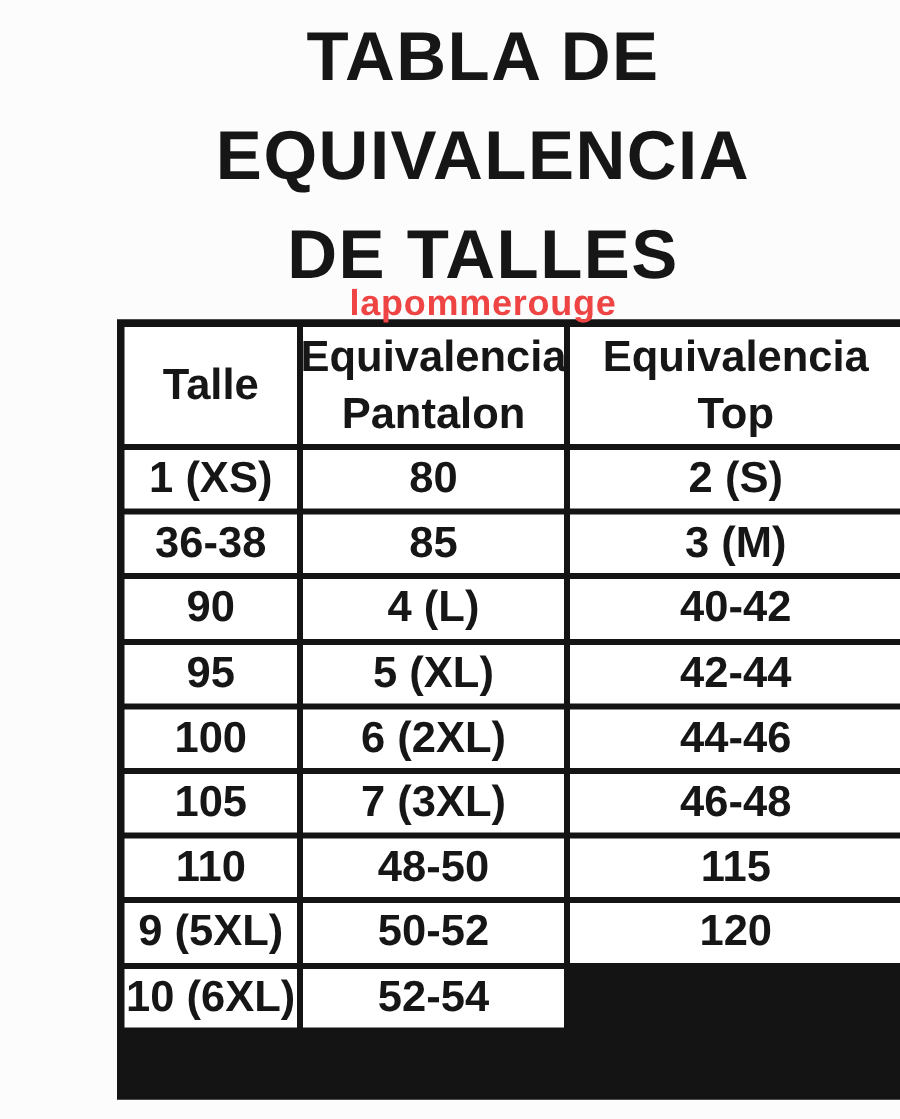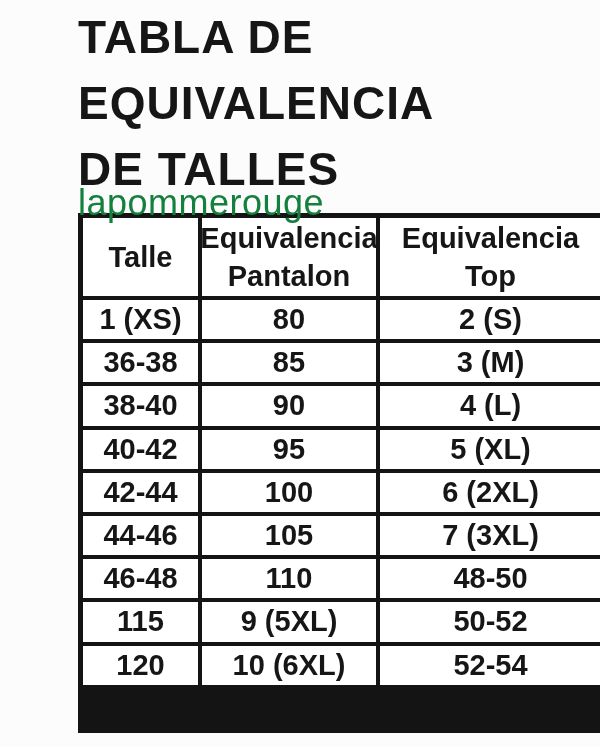--- a/index.html
+++ b/index.html
@@ -11,41 +11,42 @@
     position: relative;
     width: 600px;
     height: 746px;
     background: #fcfcfc;
     overflow: hidden;
     font-family: "Liberation Sans", sans-serif;
   }
   .content {
     margin-left: 78px;
     width: 488px;
+    text-align: center;
   }
   .title {
     margin: 0;
     padding-top: 4px;
     font-size: 46px;
     font-weight: bold;
     line-height: 66px;
     letter-spacing: 1px;
     color: #161616;
   }
   .title-line {
     display: block;
     white-space: nowrap;
   }
   .brand {
     margin-top: -14px;
-    font-size: 36px;
+    font-size: 24px;
     line-height: 30px;
-    font-weight: normal;
+    font-weight: bold;
     letter-spacing: 0.5px;
-    color: #15803d;
+    color: #ef4444;
     position: relative;
     z-index: 2;
   }
   .size-table {
     position: relative;
     z-index: 1;
     margin-top: -5px;
     box-sizing: border-box;
     width: 528px;
     height: 520px;
@@ -103,21 +104,20 @@
       </div>
 
       <div class="cell">1 (XS)</div>
       <div class="cell">80</div>
 
       <div class="cell">2 (S)</div>
       <div class="cell">36-38</div>
       <div class="cell">85</div>
 
       <div class="cell">3 (M)</div>
-      <div class="cell">38-40</div>
       <div class="cell">90</div>
 
       <div class="cell">4 (L)</div>
       <div class="cell">40-42</div>
       <div class="cell">95</div>
 
       <div class="cell">5 (XL)</div>
       <div class="cell">42-44</div>
       <div class="cell">100</div>
 

